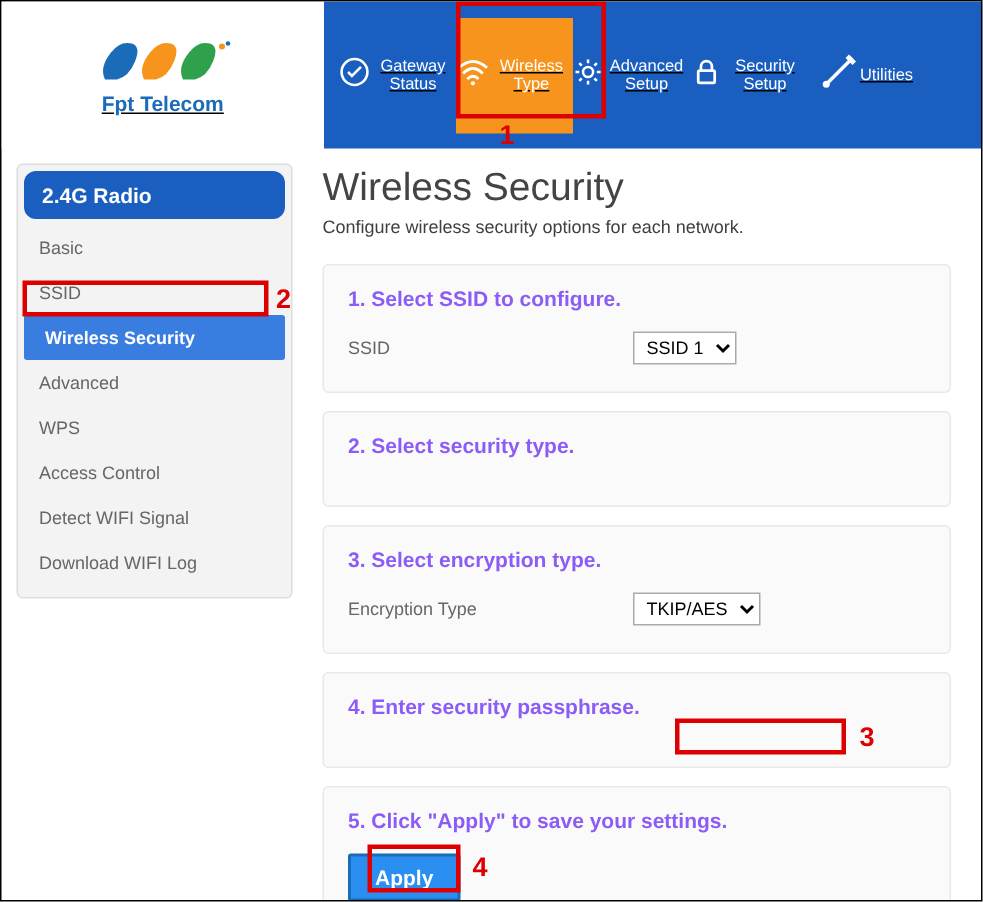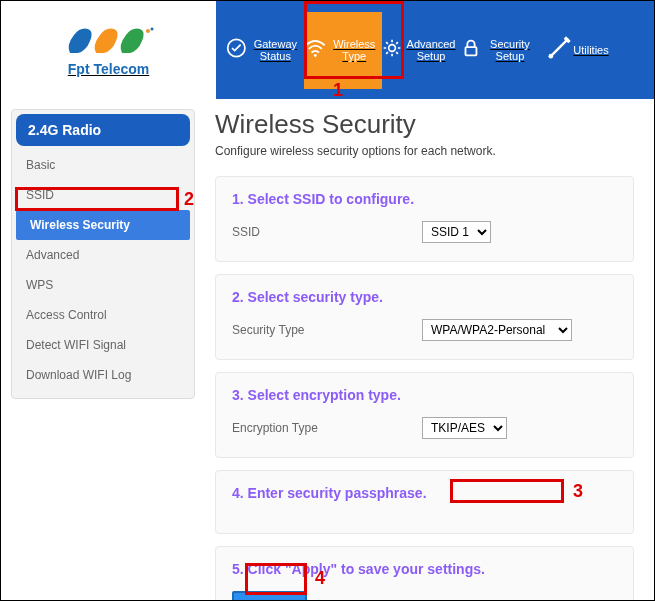--- a/index.html
+++ b/index.html
@@ -229,24 +229,20 @@
     <div class="panel">
       <div class="panel-title">1. Select SSID to configure.</div>
       <div class="field-row">
         <div class="field-label">SSID</div>
         <select><option>SSID 1</option></select>
       </div>
     </div>
 
     <div class="panel">
       <div class="panel-title">2. Select security type.</div>
-      <div class="field-row">
-        <div class="field-label">Security Type</div>
-        <select style="width:150px"><option>WPA/WPA2-Personal</option></select>
-      </div>
     </div>
 
     <div class="panel">
       <div class="panel-title">3. Select encryption type.</div>
       <div class="field-row">
         <div class="field-label">Encryption Type</div>
         <select><option>TKIP/AES</option></select>
       </div>
     </div>
 

